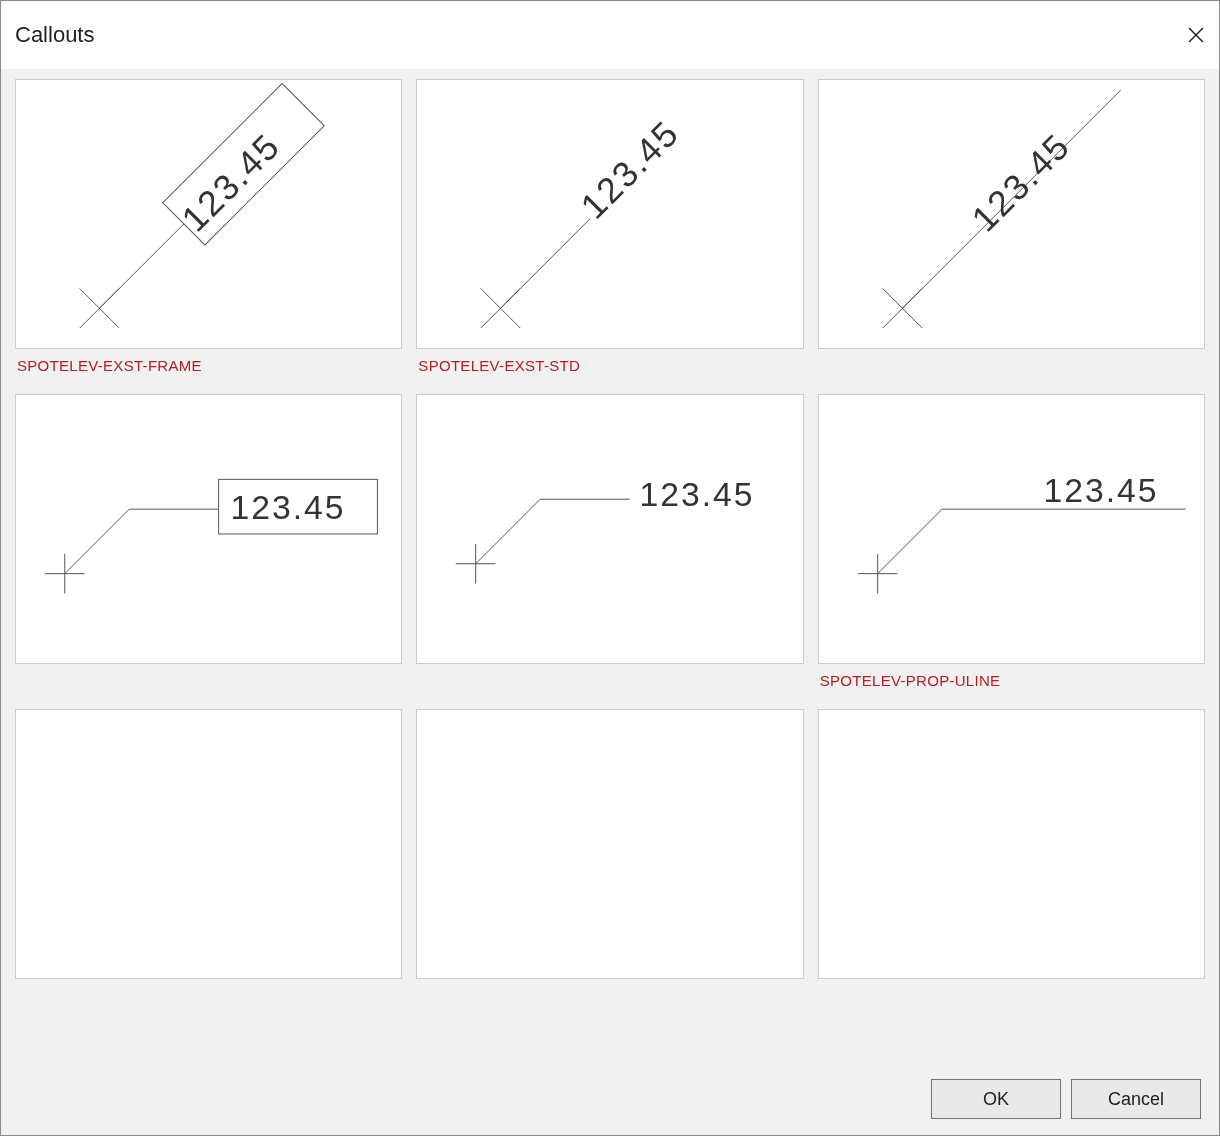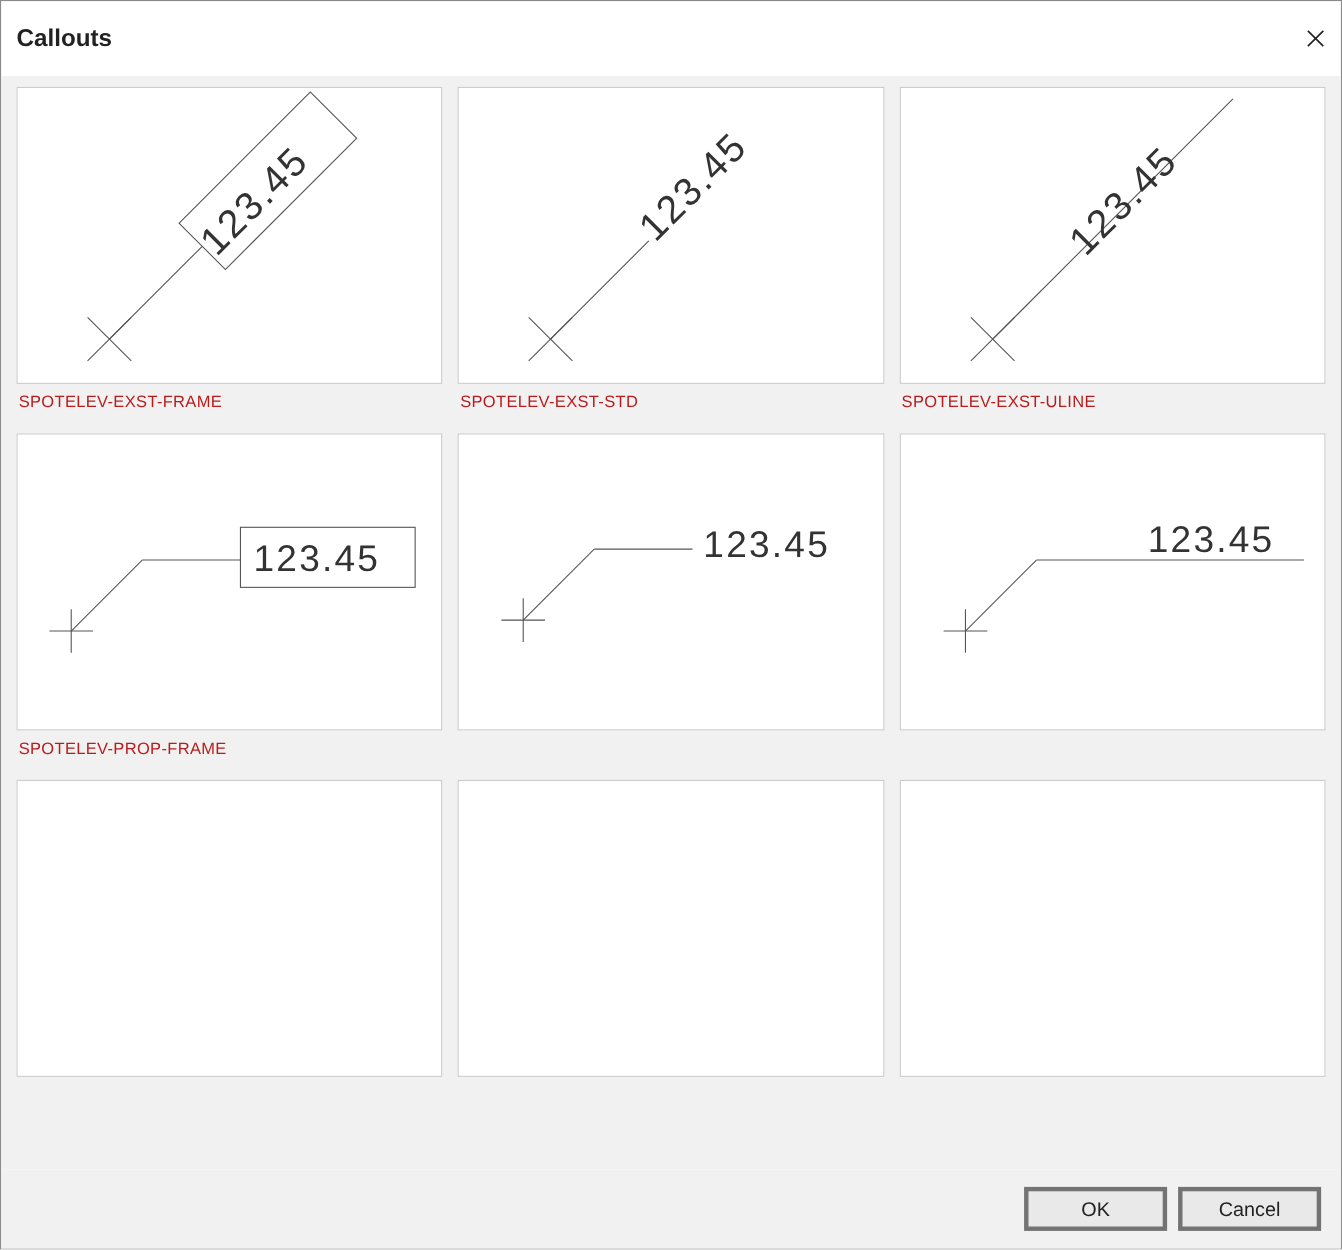--- a/index.html
+++ b/index.html
@@ -17,21 +17,20 @@
     display: flex;
     flex-direction: column;
     position: relative;
   }
   .titlebar {
     height: 68px;
     display: flex;
     align-items: center;
     justify-content: space-between;
     padding: 0 9px 0 14px;
-    font-weight: bold;
   }
   .title {
     font-size: 22px;
     color: #222;
   }
   .close-btn {
     width: 28px; height: 28px;
     display: flex; align-items: center; justify-content: center;
     cursor: pointer;
     font-size: 18px;
@@ -84,21 +83,21 @@
     background: #f1f1f1;
     display: flex;
     align-items: center;
     justify-content: flex-end;
     padding: 0 18px;
     gap: 10px;
   }
   .btn {
     min-width: 130px;
     height: 40px;
-    border: 4px solid #737373;
+    border: 1px solid #737373;
     background: #e9e9e9;
     font-size: 18px;
     color: #222;
     cursor: pointer;
     display: flex;
     align-items: center;
     justify-content: center;
   }
 </style>
 </head>
@@ -160,39 +159,37 @@
             <g stroke="#555" stroke-width="1" fill="none">
               <line x1="60" y1="250" x2="100" y2="210"></line>
               <line x1="100" y1="250" x2="60" y2="210"></line>
               <line x1="80" y1="230" x2="300" y2="10"></line>
             </g>
             <text class="svg-text" font-size="36" transform="translate(165,155) rotate(-45)">
               <tspan>123.45</tspan>
             </text>
           </svg>
         </div>
-        <div class="label">SPOTELEV-EXST-ULINE</div>
       </div>
 
       <div class="cell">
         <div class="thumb">
           <svg viewBox="0 0 380 270">
             <g stroke="#555" stroke-width="1" fill="none">
               <line x1="25" y1="180" x2="65" y2="180"></line>
               <line x1="45" y1="160" x2="45" y2="200"></line>
               <line x1="45" y1="180" x2="110" y2="115"></line>
               <line x1="110" y1="115" x2="200" y2="115"></line>
               <rect x="200" y="85" width="160" height="55"></rect>
             </g>
             <text class="svg-text" x="212" y="125" font-size="34">
               <tspan>123.45</tspan>
             </text>
           </svg>
         </div>
-        <div class="label">SPOTELEV-PROP-FRAME</div>
       </div>
 
       <div class="cell">
         <div class="thumb">
           <svg viewBox="0 0 380 270">
             <g stroke="#555" stroke-width="1" fill="none">
               <line x1="35" y1="170" x2="75" y2="170"></line>
               <line x1="55" y1="150" x2="55" y2="190"></line>
               <line x1="55" y1="170" x2="120" y2="105"></line>
               <line x1="120" y1="105" x2="210" y2="105"></line>
@@ -211,20 +208,21 @@
               <line x1="35" y1="180" x2="75" y2="180"></line>
               <line x1="55" y1="160" x2="55" y2="200"></line>
               <line x1="55" y1="180" x2="120" y2="115"></line>
               <line x1="120" y1="115" x2="365" y2="115"></line>
             </g>
             <text class="svg-text" x="222" y="108" font-size="34">
               <tspan>123.45</tspan>
             </text>
           </svg>
         </div>
+        <div class="label">SPOTELEV-PROP-ULINE</div>
       </div>
 
       <div class="cell">
         <div class="thumb"></div>
         <div class="label"></div>
       </div>
       <div class="cell">
         <div class="thumb"></div>
         <div class="label"></div>
       </div>

